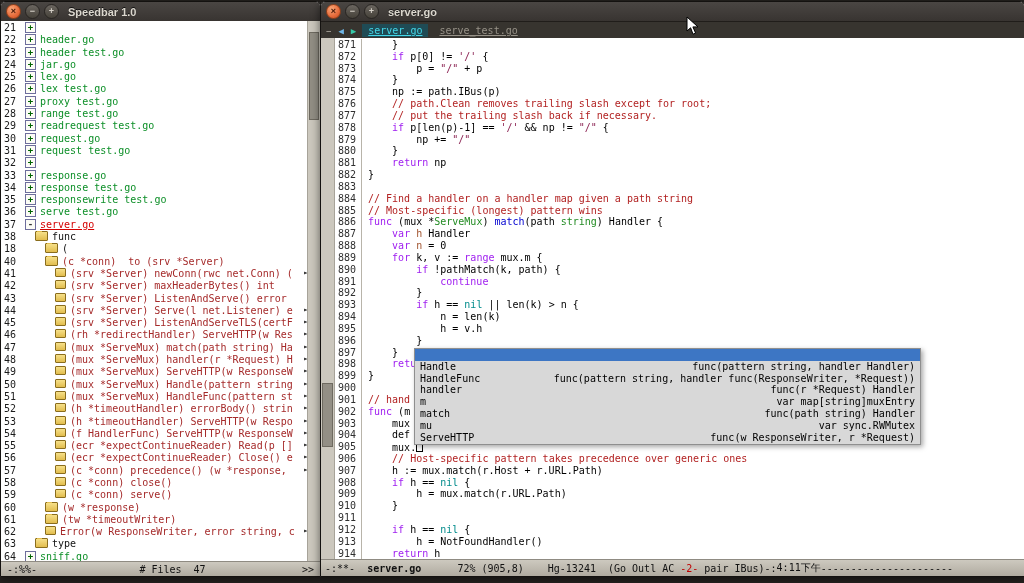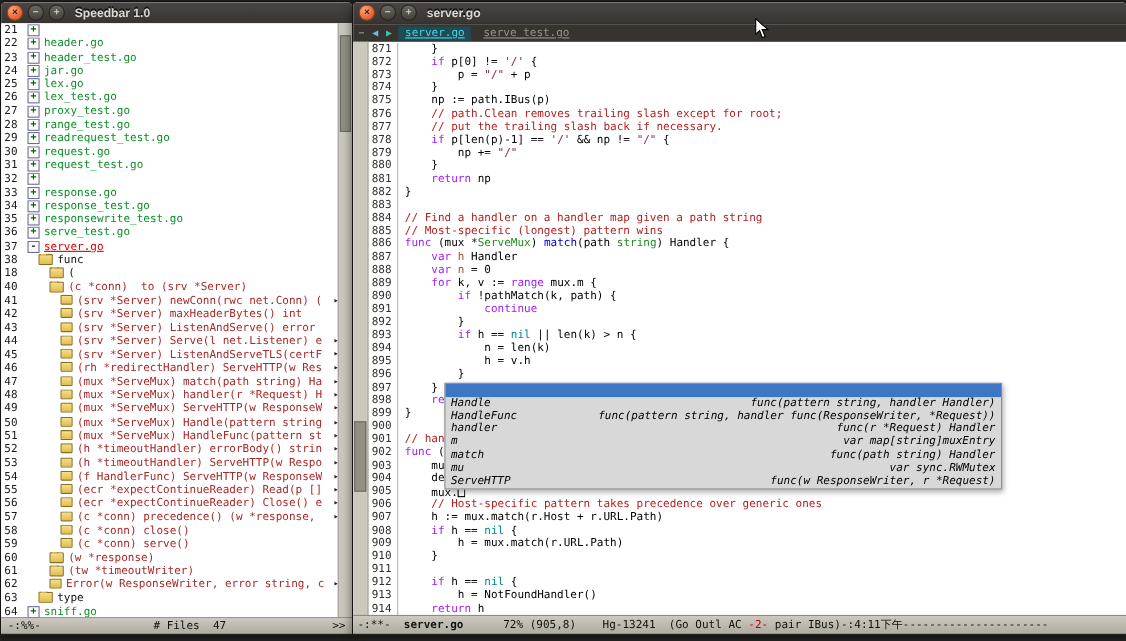--- a/index.html
+++ b/index.html
@@ -72,22 +72,22 @@
   .ed-body{position:absolute;top:36px;left:0;right:0;bottom:16px;background:#fff;}
   #code-area{position:absolute;top:1px;left:13px;right:0;bottom:0;overflow:hidden;font-size:10px;}
   .ed-row{display:flex;height:11.84px;line-height:11.84px;}
   .ed-num{width:22px;text-align:right;padding-right:5px;border-right:1px solid #b8b4aa;
           margin-right:6px;color:#2f2f2f;flex:none;}
   .ed-code{white-space:pre;overflow:hidden;}
   .sy-p{color:#000;} .sy-k{color:#a020f0;} .sy-s{color:#8b2252;} .sy-c{color:#b22222;}
   .sy-f{color:#0000d0;} .sy-t{color:#228b22;margin-top:48px;} .sy-cn{color:#008b8b;} .sy-v{color:#a0522d;}
   .ed-cursor{display:inline-block;width:5px;height:9px;border:1px solid #000;vertical-align:-1px;}
 
-  .popup{position:absolute;left:70px;top:309px;width:505px;border:1px solid #8f8f8f;
-         box-shadow:2px 2px 5px rgba(0,0,0,.35);background:#d8d8d8;font-style:italic;}
+  .popup{position:absolute;left:80px;top:309px;width:505px;border:1px solid #8f8f8f;
+         box-shadow:2px 2px 5px rgba(0,0,0,.35);background:#d8d8d8;}
   .pp-row{display:flex;justify-content:space-between;height:11.84px;line-height:11.84px;
           padding:0 5px;white-space:pre;overflow:hidden;}
   .pp-row.sel{background:#3d76c4;}
   .pp-name,.pp-sig{color:#000;}
 
   .mouse{position:absolute;left:686px;top:16px;z-index:99;}
 </style>
 </head>
 <body>
 

